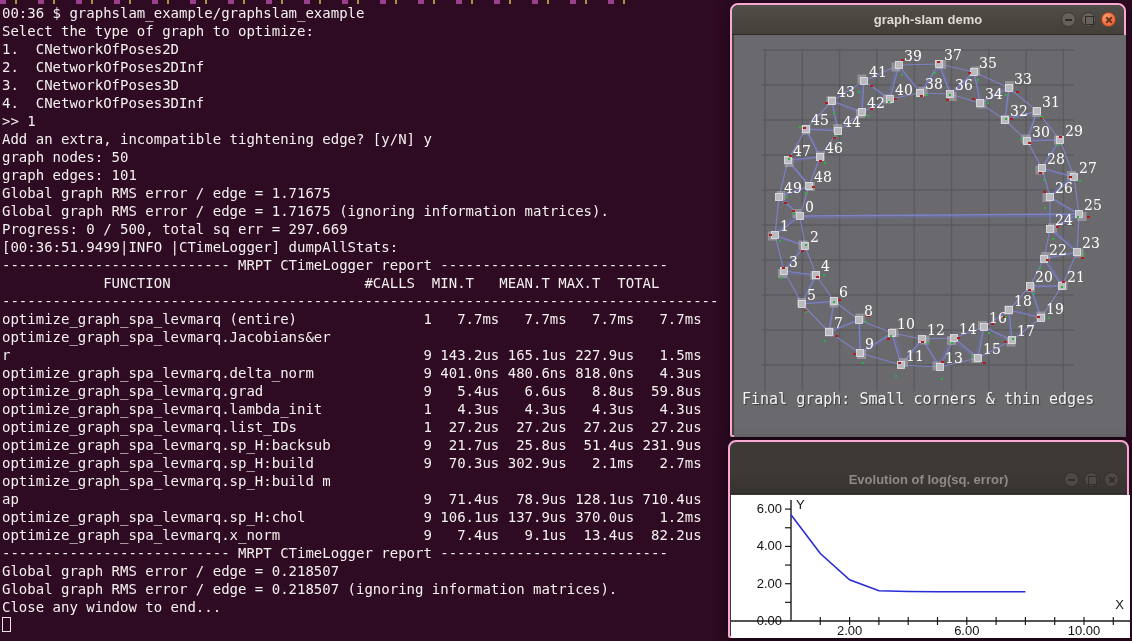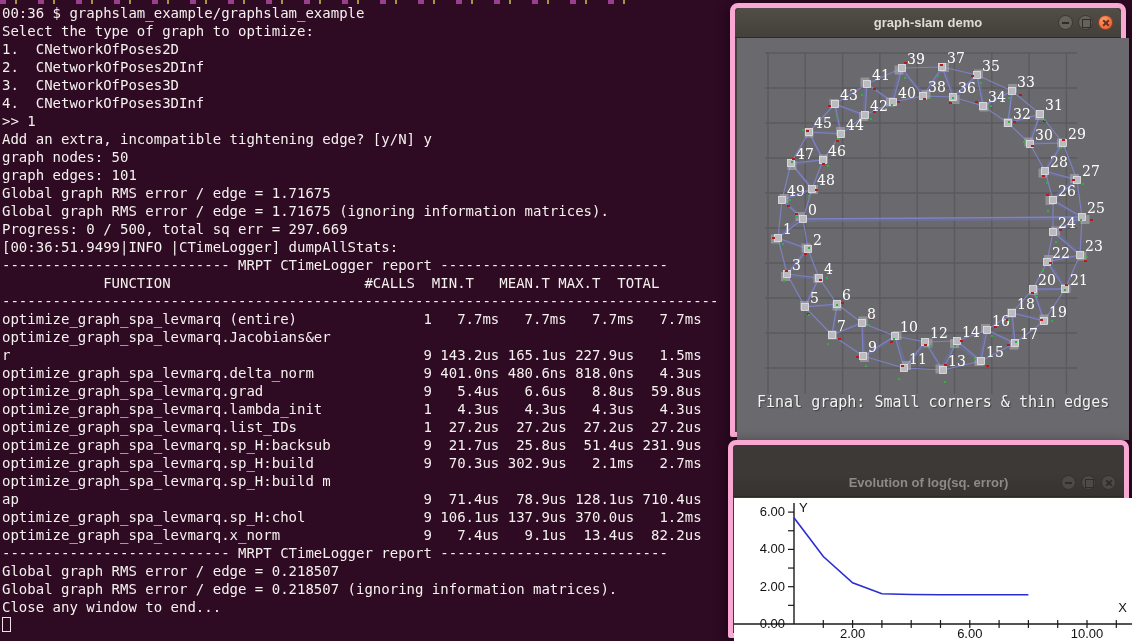--- a/index.html
+++ b/index.html
@@ -12,21 +12,21 @@
     background:
       repeating-linear-gradient(90deg, rgba(196,84,182,.9) 0 6px, transparent 6px 15px, rgba(212,203,72,.9) 15px 17px, transparent 17px 38px);
   }
   .term-lines { position:absolute; left:2px; top:4px; width:726px;
     font-family:"DejaVu Sans Mono", monospace; font-size:14px; line-height:18px;
     color:#f4f1ee; white-space:pre; }
   .term-cursor { position:absolute; left:2px; top:617px; width:9px; height:15px;
     border:1px solid #e9e6e2; }
 
   
-  .window { position:absolute; border:5px solid #f9a8d4; border-radius:8px 8px 2px 2px;
+  .window { position:absolute; border:2px solid #f9a8d4; border-radius:8px 8px 2px 2px;
     box-shadow:0 4px 14px rgba(0,0,0,.55); }
   .titlebar { height:30px; border-radius:7px 7px 0 0; position:relative;
     display:flex; align-items:center; justify-content:center;
     background:linear-gradient(#514d48, #434039); border-bottom:1px solid #2e2b27; }
   .titlebar .title { font-size:13px; font-weight:bold; color:#dfdcd7; }
   .winbtns { position:absolute; right:8px; top:0; height:100%; display:flex; align-items:center; gap:5px; }
   .wbtn { width:15px; height:15px; border-radius:50%; position:relative;
     background:#66625b; border:1px solid #393631; cursor:pointer; }
   .wbtn.min::after { content:""; position:absolute; left:3px; top:6px; width:7px; height:2px; background:#2f2c28; }
   .wbtn.max::after { content:""; position:absolute; left:3px; top:3px; width:7px; height:7px; border:1.5px solid #2f2c28; }
@@ -39,21 +39,21 @@
   .inactive .titlebar { background:linear-gradient(#3e3b37, #363330);margin-top:24px; }
   .inactive .titlebar .title { color:#8e8b86; }
   .inactive .wbtn { background:#4d4a45; border-color:#33302c; }
   .inactive .wbtn.min::after, .inactive .wbtn.close::before, .inactive .wbtn.close::after { background:#312e2a; }
   .inactive .wbtn.max::after { border-color:#312e2a; }
 
   
   #graph-window { left:730px; top:3px; width:396px; height:434px; background:#44403b; }
   #graph-canvas { position:absolute; left:2px; top:30px; width:392px; height:402px; background:#6a696d; }
   #graph-svg { position:absolute; left:0; top:0; }
-  .graph-legend { position:absolute; left:20px; top:357px; font-family:"DejaVu Sans Mono", monospace;
+  .graph-legend { position:absolute; left:8px; top:357px; font-family:"DejaVu Sans Mono", monospace;
     font-size:15px; line-height:15px; color:#f3f3f3; text-shadow:1px 1px 1px rgba(40,40,40,.7); letter-spacing:0; white-space:pre; }
 
   
   #plot-window { left:728px; top:440px; width:401px; height:198px; background:#3c3936; }
   #plot-window .titlebar { height:28px; }
   .menubar { height:25px; background:#3c3936; display:flex; align-items:center; gap:14px; padding:0 10px; }
   .menu-item { color:#dedad2; font-size:14px; cursor:pointer; }
   #plot-area { position:absolute; left:1px; top:53px; width:399px; height:143px; background:#ffffff; }
 </style>
 </head>

